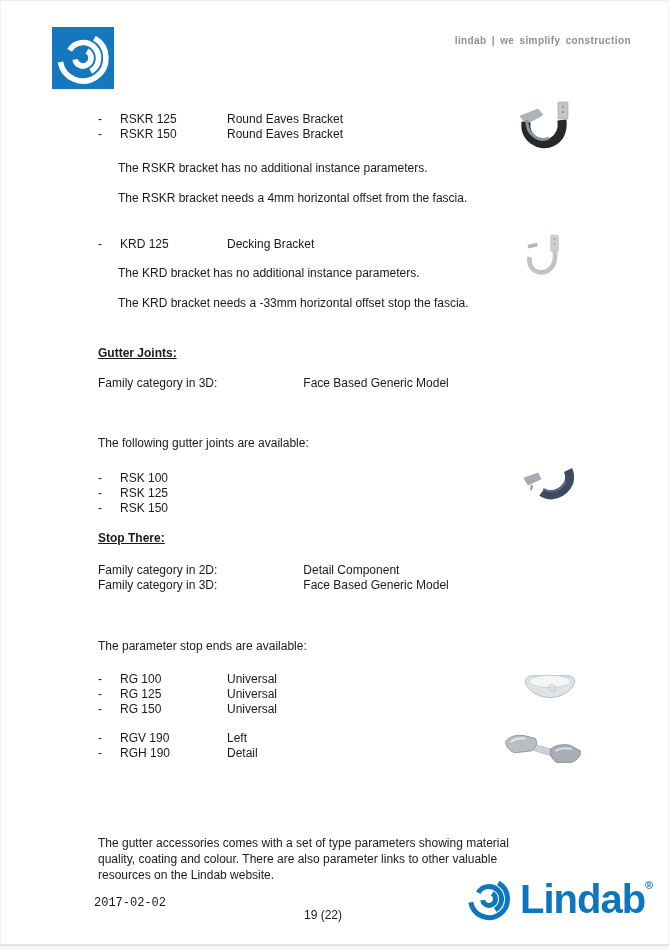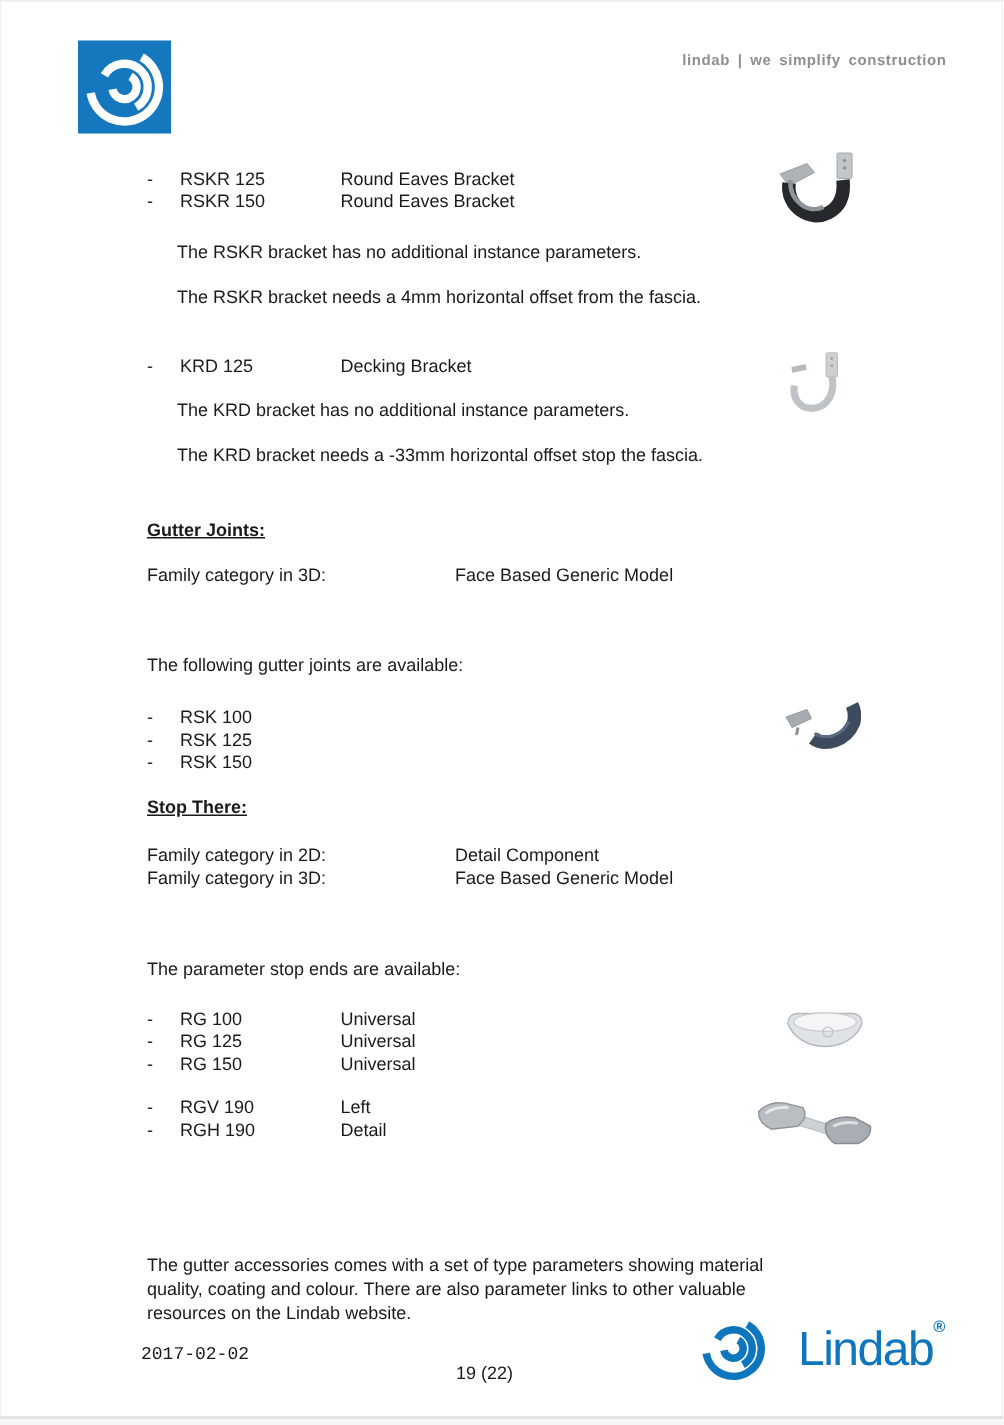--- a/index.html
+++ b/index.html
@@ -21,22 +21,22 @@
   .note { position:absolute; left:118px; line-height:15px; }
   .heading { position:absolute; left:98px; text-decoration:underline; line-height:15px;font-weight:bold; }
   .spec { position:absolute; left:98px; line-height:15px; }
   .spec .sl { display:inline-block; width:202px; }
   .intro { position:absolute; left:98px; line-height:15px; }
   .closing { position:absolute; left:98px; width:495px; line-height:16px;margin-top:39px; }
   .footer-date { position:absolute; left:94px; top:896px;font-family:Liberation Mono, monospace; }
   .footer-page { position:absolute; left:304px; top:896px;margin-top:12px; }
   .footer-logo { position:absolute; left:464px; top:872px; display:flex; align-items:flex-start; }
   .footer-word {
-    font-size:32px; font-weight:normal; letter-spacing:-1px;
-    line-height:54px; margin-left:18px;
+    font-size:40px; font-weight:bold; letter-spacing:-1px;
+    line-height:54px; margin-left:6px;
   }
   .footer-reg { font-size:11px; font-weight:bold; vertical-align:top; line-height:14px; display:inline-block; margin-top:6px; }
   .bottom-edge {
     position:absolute; left:0; top:944px; width:669px; height:6px;
     background:#f6f6f6; border-top:2px solid #e4e4e4; box-sizing:border-box;
   }
   .top-edge { position:absolute; left:0; top:0; width:669px; height:1px; background:#ededed; }
   svg { display:block; }
 </style>
 </head>

